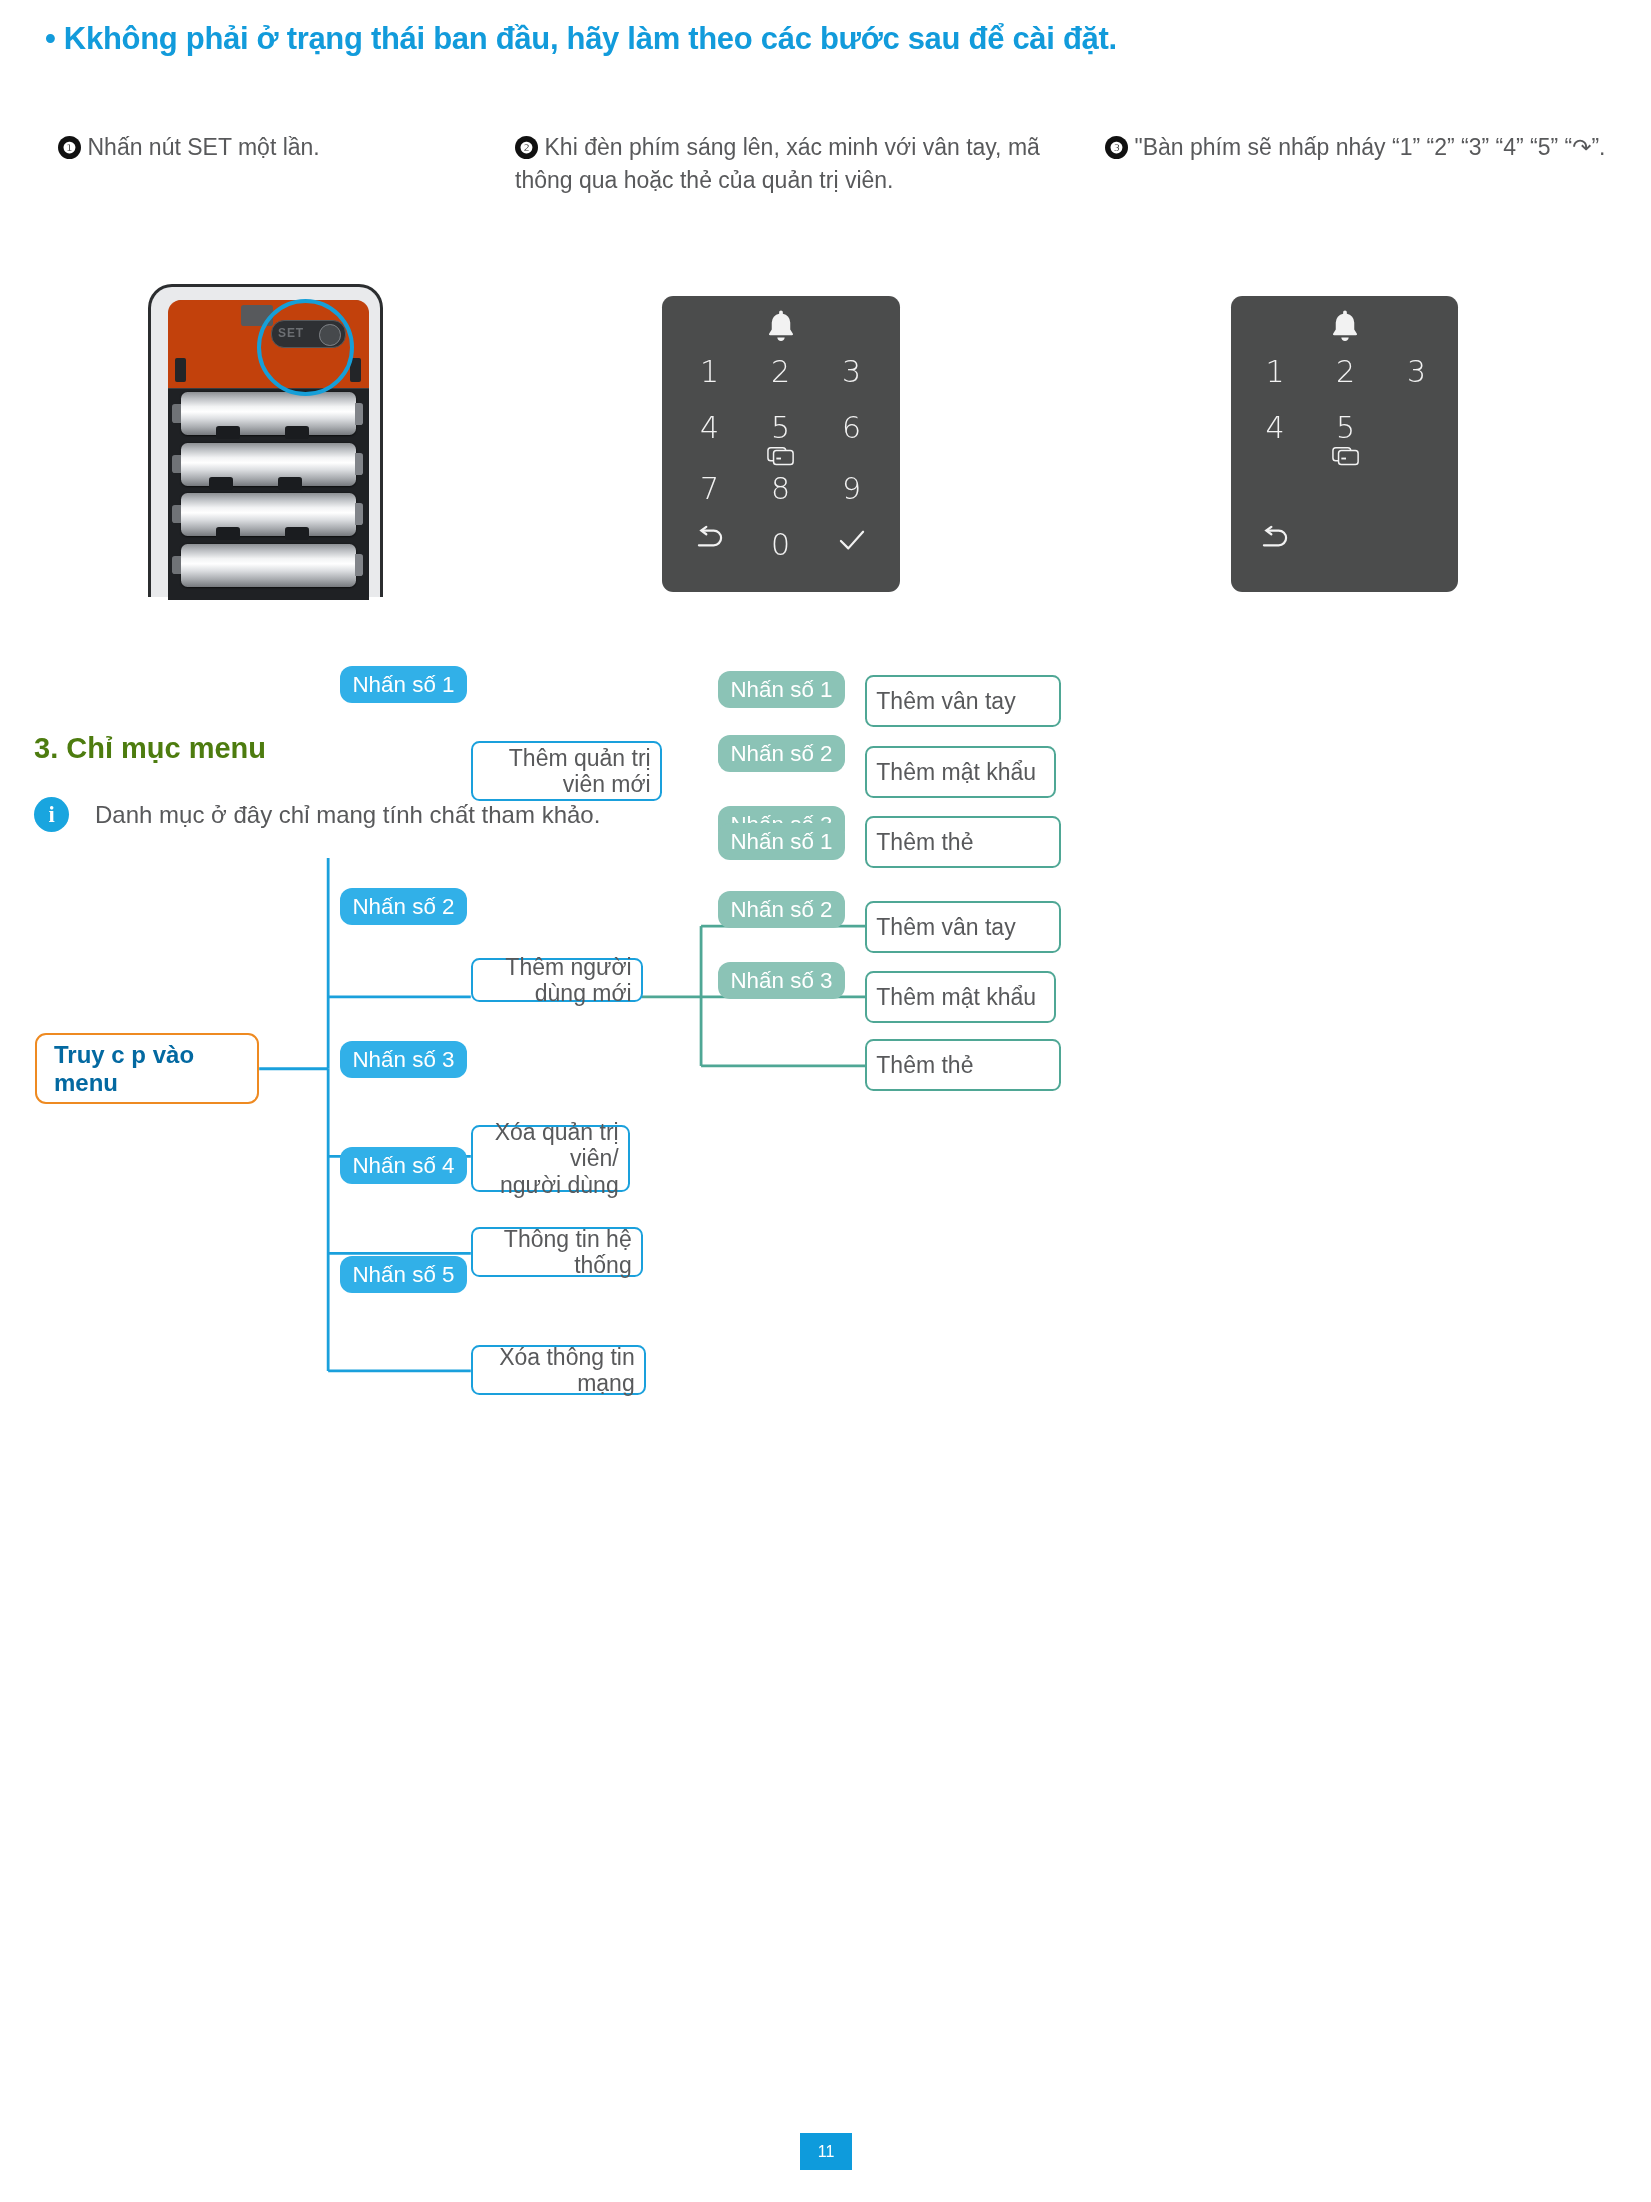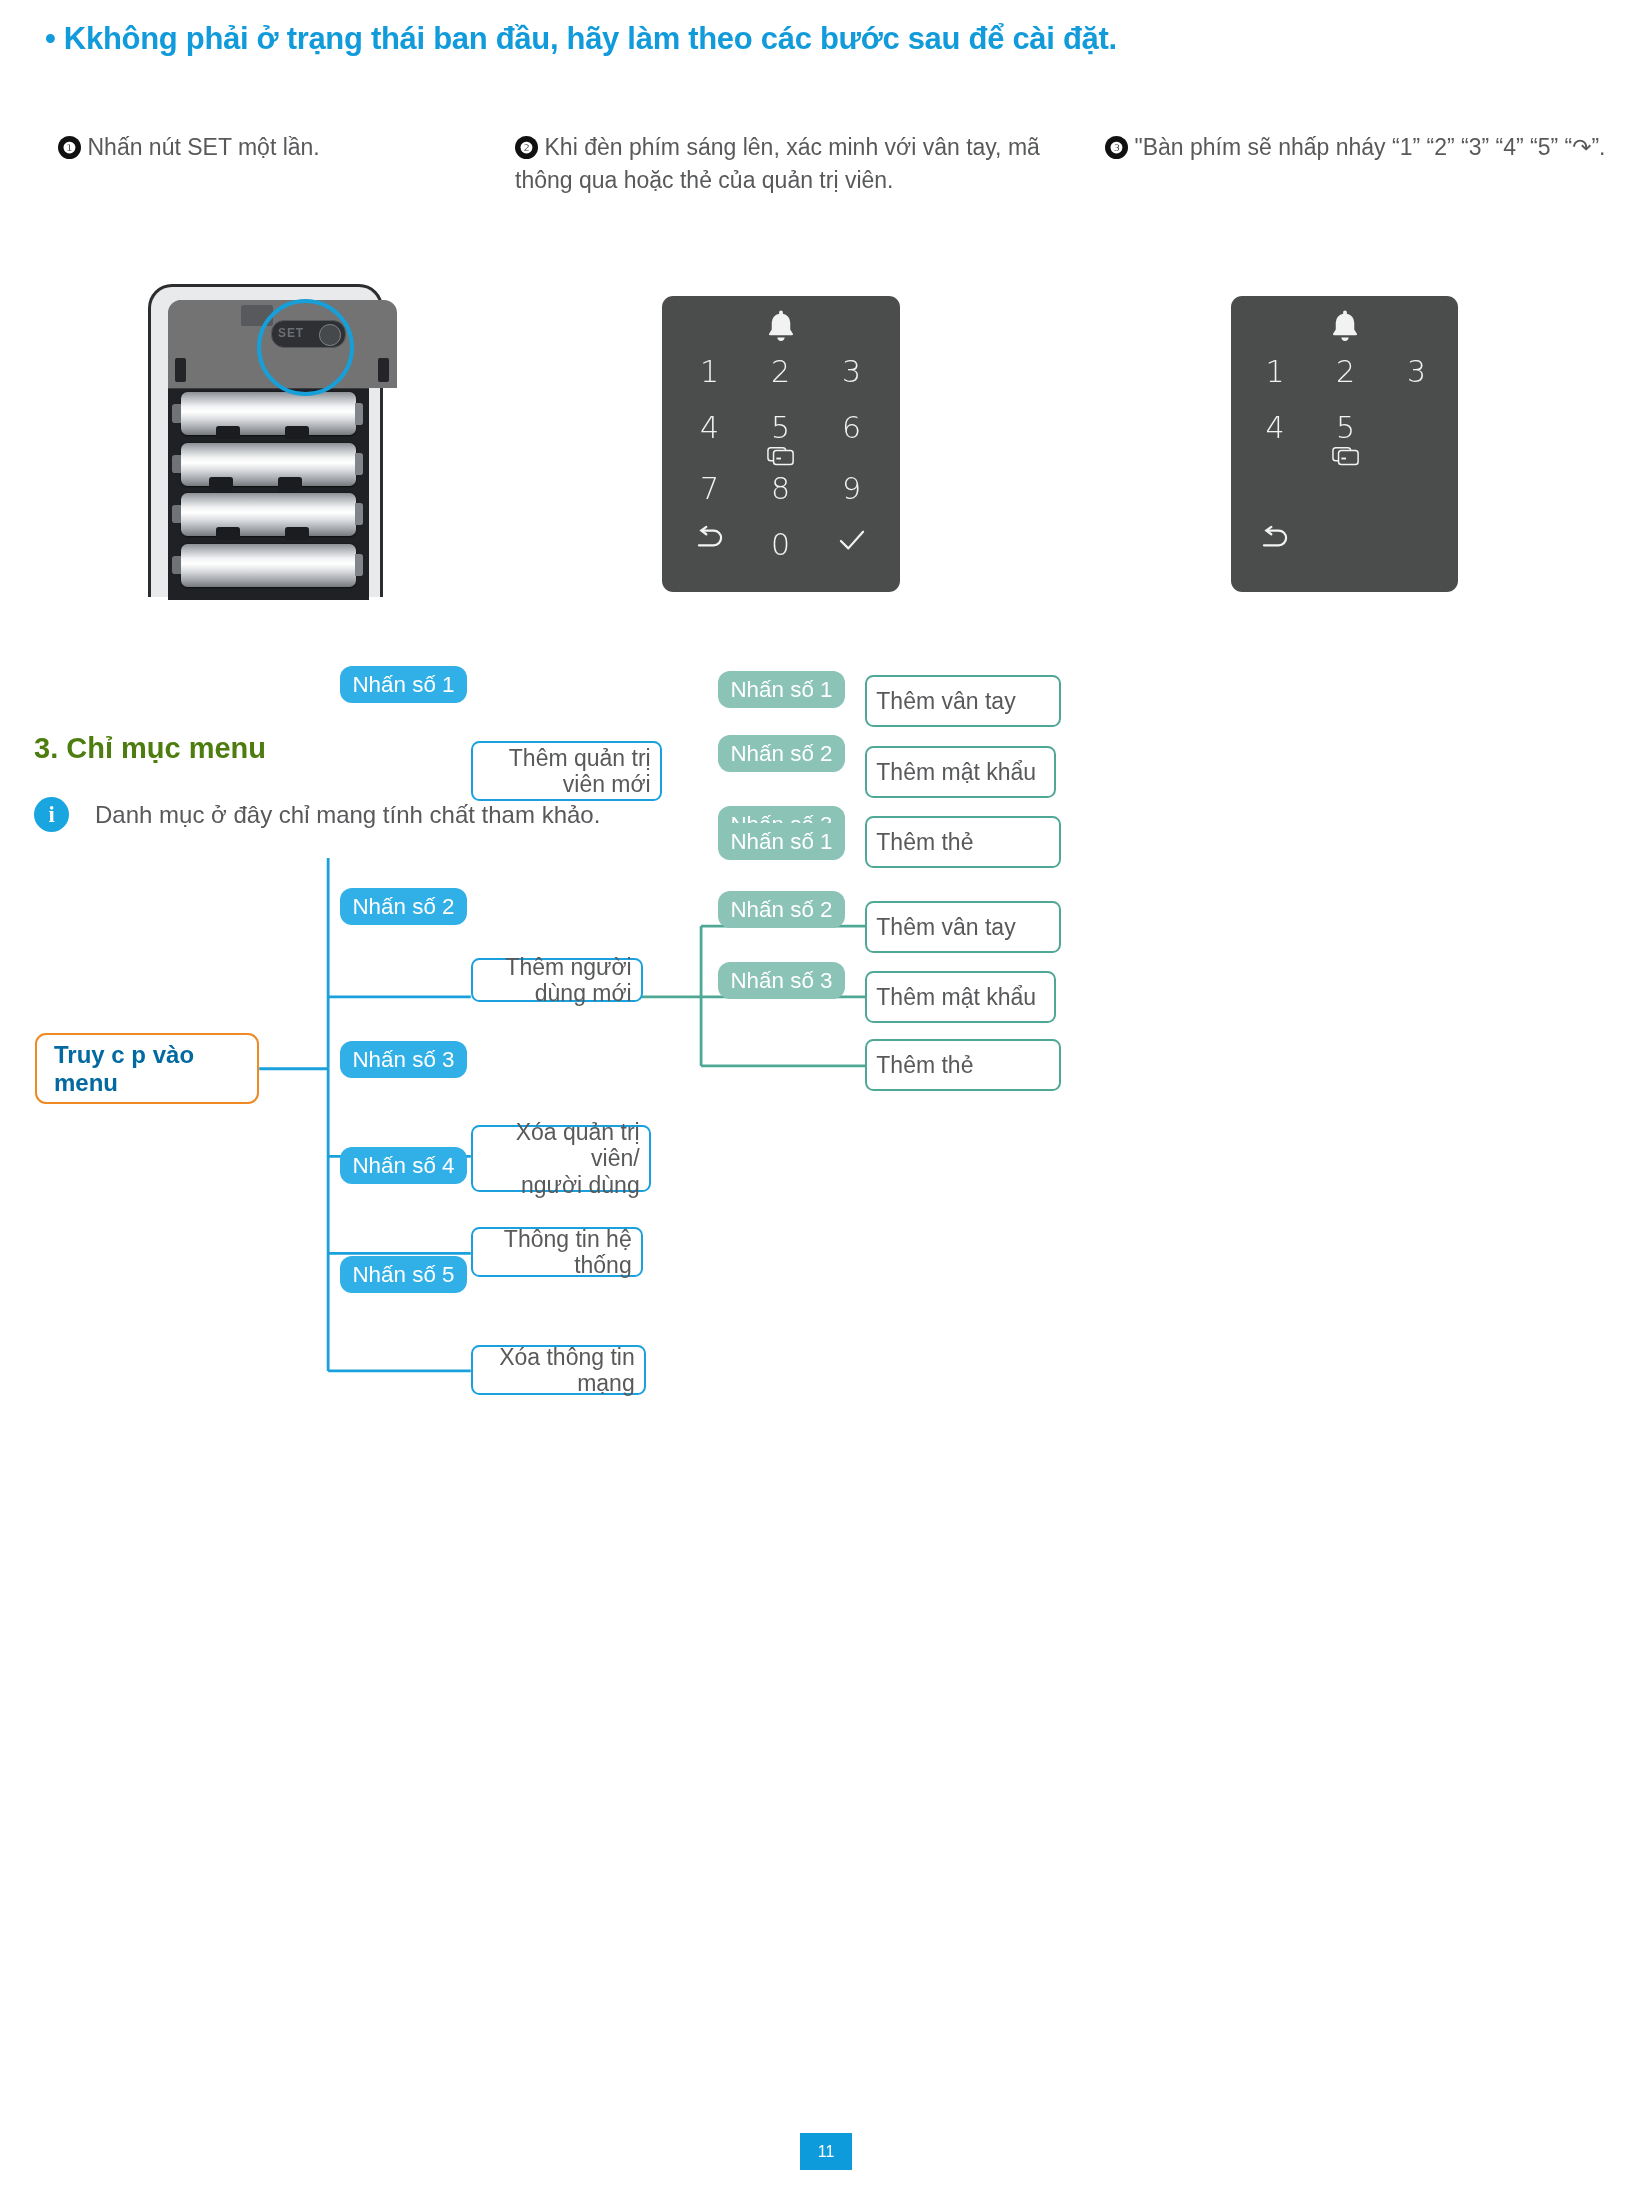--- a/index.html
+++ b/index.html
@@ -94,23 +94,22 @@
     background: #3b3d40;
     border-radius: 15px 15px 0 0;
     box-sizing: border-box;
   }
   .lock-toplid {
     position: absolute;
     left: 0px;
     top: 0px;
     width: 201px;
     height: 88px;
-    background: #737373;
+    background: #c2410c;
     border-radius: 13px 13px 0 0;
-    padding-left: 28px;
   }
   .lock-tab {
     position: absolute;
     left: 73px;
     top: 5.6px;
     width: 32px;
     height: 20.5px;
     background: #57595c;
     border-radius: 2.8px;
   }
@@ -546,21 +545,21 @@
   <div class="badge badge-green" style="left:718px; top:-35px; width:127px; height:37px;">Nhấn số 1</div>
   <div class="node node-green" style="left:865px; top:43px; width:196px; height:52px;">Thêm vân tay</div>
 
   <div class="badge badge-green" style="left:718px; top:33px; width:127px; height:37px;">Nhấn số 2</div>
   <div class="node node-green" style="left:865px; top:113px; width:191px; height:52px;">Thêm mật khẩu</div>
 
   <div class="badge badge-green" style="left:718px; top:104px; width:127px; height:37px;">Nhấn số 3</div>
   <div class="node node-green" style="left:865px; top:181px; width:196px; height:52px;">Thêm thẻ</div>
 
   <div class="badge badge-blue" style="left:340px; top:183px; width:127px; height:37px;">Nhấn số 3</div>
-  <div class="node node-blue" style="left:471px; top:267px; width:180px; height:67px; white-space:pre-line;">Xóa quản trị viên/
+  <div class="node node-blue" style="left:471px; top:267px; width:159px; height:67px; white-space:pre-line;">Xóa quản trị viên/
 người dùng</div>
 
   <div class="badge badge-blue" style="left:340px; top:289px; width:127px; height:37px;">Nhấn số 4</div>
   <div class="node node-blue" style="left:471px; top:369px; width:172px; height:50px;">Thông tin hệ thống</div>
 
   <div class="badge badge-blue" style="left:340px; top:398px; width:127px; height:37px;">Nhấn số 5</div>
   <div class="node node-blue" style="left:471px; top:487px; width:175px; height:50px;">Xóa thông tin mạng</div>
 
 </div>
 

